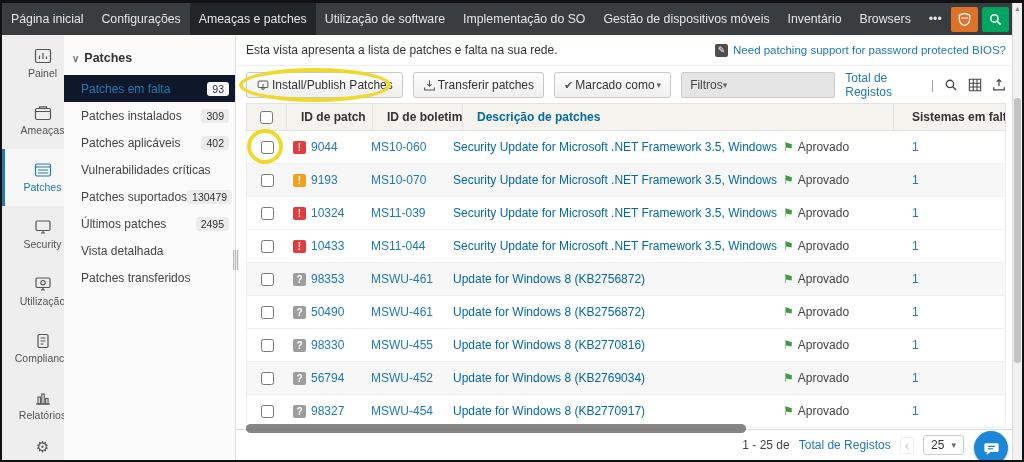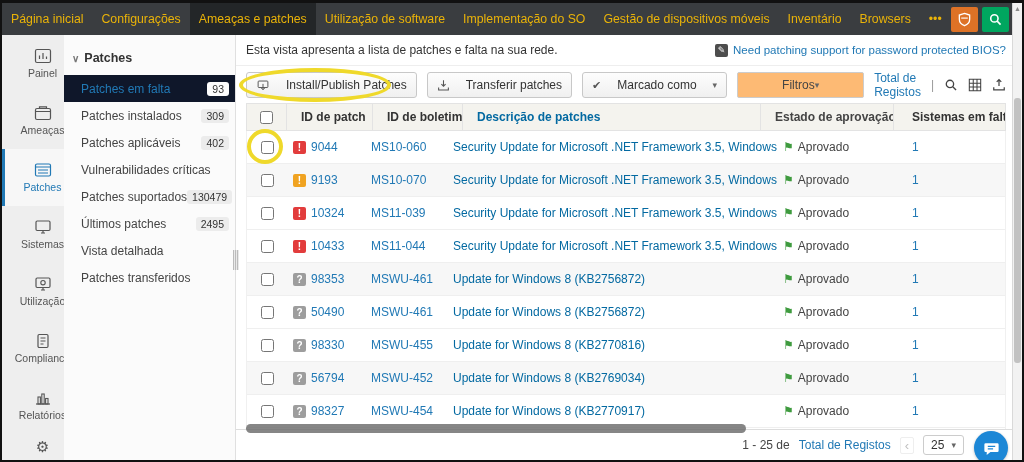--- a/index.html
+++ b/index.html
@@ -3,21 +3,21 @@
 <meta charset="utf-8">
 <style>
   html,body{margin:0;padding:0;background:#fff;}
   .page{position:relative;width:1024px;height:462px;box-sizing:border-box;
     border:2px solid #111;border-top-width:3px;overflow:hidden;
     font-family:"Liberation Sans",sans-serif;background:#fff;}
 
   
   .topnav{position:absolute;left:0;top:0;width:1010px;height:32px;background:#3a3d40;
     display:flex;align-items:stretch;white-space:nowrap;overflow:hidden;}
-  .nav-item{color:#eab308;font-size:12.3px;padding:0 9px;display:flex;align-items:center;cursor:pointer;}
+  .nav-item{color:#e5e5e5;font-size:12.3px;padding:0 9px;display:flex;align-items:center;cursor:pointer;}
   .nav-item.active{background:#232628;}
   .topnav-icons{margin-left:auto;display:flex;align-items:center;gap:4px;padding-right:6px;}
   .tn-icon{width:27px;height:25px;border-radius:2px;display:flex;align-items:center;justify-content:center;cursor:pointer;}
 
   
   .vscroll{position:absolute;right:0;top:0;width:10px;height:100%;background:#f2f2f2;border-left:1px solid #d9d9d9;box-sizing:border-box;}
   .vscroll .arrow{position:absolute;top:2px;left:0;width:100%;text-align:center;font-size:7px;color:#8a8a8a;}
   .vscroll .thumb{position:absolute;left:1px;top:95px;width:7px;height:265px;background:#c2c2c2;border-radius:3px;}
 
   
@@ -43,26 +43,26 @@
 
   
   .content{position:absolute;left:234px;top:32px;right:10px;bottom:0;background:#fff;}
   .info-row{height:30px;display:flex;align-items:center;justify-content:space-between;
     padding:0 6px 0 10px;border-bottom:1px solid #eee;font-size:12px;color:#333;}
   .help-link{color:#2179b5;font-size:11.5px;display:flex;align-items:center;gap:5px;cursor:pointer;text-decoration:none;}
   .bios-icon{width:13px;height:13px;background:#4d4d4d;border-radius:2px;color:#fff;font-size:9px;
     display:inline-flex;align-items:center;justify-content:center;}
 
   .toolbar{height:38px;display:flex;align-items:center;gap:10px;padding:0 6px 0 10px;}
-  .tb-btn{display:flex;align-items:center;gap:16px;border:1px solid #c8c8c8;border-radius:3px;
+  .tb-btn{display:flex;align-items:center;gap:2px;border:1px solid #c8c8c8;border-radius:3px;
     background:linear-gradient(#fdfdfd,#f0f0f0);padding:5px 9px;font-size:12px;color:#333;cursor:pointer;white-space:nowrap;}
   .tb-caret{color:#666;font-size:9px;}
   .tb-check{color:#555;font-size:11px;}
-  .tb-filter{display:flex;align-items:center;justify-content:center;width:150px;border:1px solid #ccc;
-    border-radius:2px;background:#fdba74;padding:5px 8px;font-size:12px;color:#444;cursor:pointer;}
+  .tb-filter{display:flex;align-items:center;justify-content:flex-start;width:150px;border:1px solid #ccc;
+    border-radius:2px;background:#e5e5e5;padding:5px 8px;font-size:12px;color:#444;cursor:pointer;}
   .tb-right{margin-left:auto;display:flex;align-items:center;gap:10px;}
   .total-link{color:#2179b5;font-size:12px;cursor:pointer;text-decoration:none;}
   .tb-sep{color:#999;font-size:12px;}
   .tb-ic{cursor:pointer;display:flex;align-items:center;}
 
   
   .table{position:absolute;left:10px;right:6px;top:68px;bottom:30px;overflow:hidden;}
   .thead{display:flex;height:28px;background:#f4f3ee;border:1px solid #e3e3e3;box-sizing:border-box;
     align-items:center;font-weight:bold;font-size:12px;color:#333;gap:8px;}
   .thead .c{border-right:1px solid #e3e3e3;height:100%;display:flex;align-items:center;}
@@ -162,21 +162,21 @@
           <rect x="1.5" y="2" width="15" height="12" rx="1.5" fill="none" stroke="currentColor" stroke-width="1.2"></rect>
           <path d="M1.5 5 H16.5 M4 8 H14 M4 11 H14" stroke="currentColor" stroke-width="1.1"></path>
         </svg>
       <span>Patches</span>
     </div>
     <div class="ib-item">
       <svg width="18" height="16" viewBox="0 0 18 16">
           <rect x="2" y="2" width="14" height="9.5" rx="1.2" fill="none" stroke="currentColor" stroke-width="1.2"></rect>
           <path d="M7 14 H11 M9 11.5 V14" stroke="currentColor" stroke-width="1.2"></path>
         </svg>
-      <span>Sistemas</span>
+      <span>Security</span>
     </div>
     <div class="ib-item">
       <svg width="18" height="16" viewBox="0 0 18 16">
           <rect x="2" y="2" width="14" height="9.5" rx="1.2" fill="none" stroke="currentColor" stroke-width="1.2"></rect>
           <circle cx="9" cy="6.7" r="2.2" fill="none" stroke="currentColor" stroke-width="1.1"></circle>
           <path d="M7 14 H11 M9 11.5 V14" stroke="currentColor" stroke-width="1.2"></path>
         </svg>
       <span>Utilização</span>
     </div>
     <div class="ib-item">
@@ -305,21 +305,20 @@
     </div>
 
     <div class="table">
       <div class="thead">
         <div class="c col-cb">
             <input type="checkbox" style="">
           </div>
         <div class="c col-pid">ID de patch</div>
         <div class="c col-bul">ID de boletim</div>
         <div class="c col-desc">Descrição de patches</div>
-        <div class="c col-appr">Estado de aprovação</div>
         <div class="c col-miss">Sistemas em falta</div>
       </div>
       <div class="tbody">
   <div class="trow">
     <div class="c col-cb">
               <input type="checkbox" style="">
             </div>
     <div class="c col-pid">
       <span class="sev" style="background: rgb(226, 60, 60);">!</span>
       <a class="blue">9044</a>

